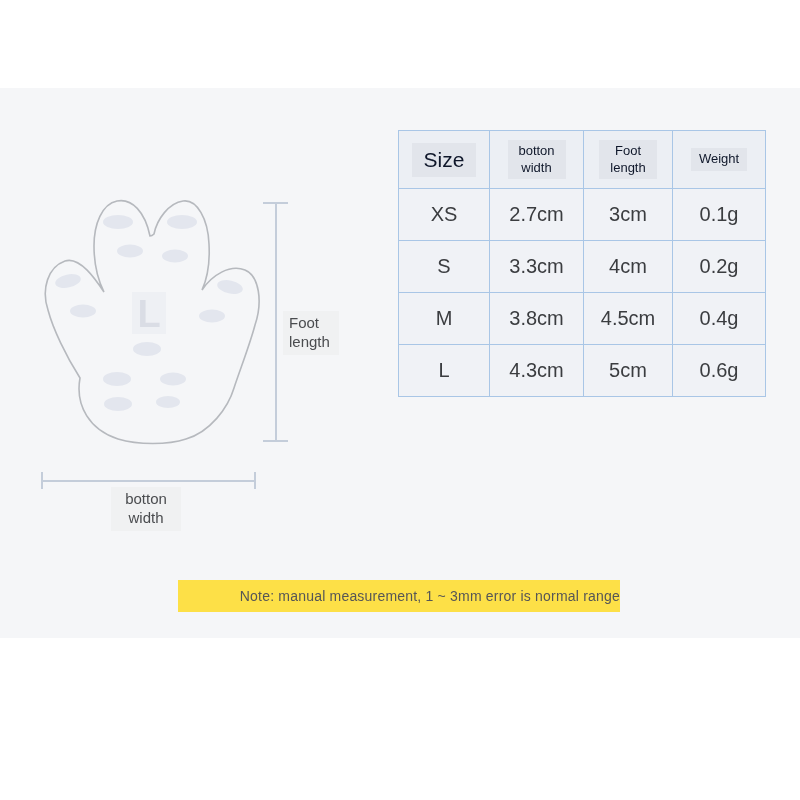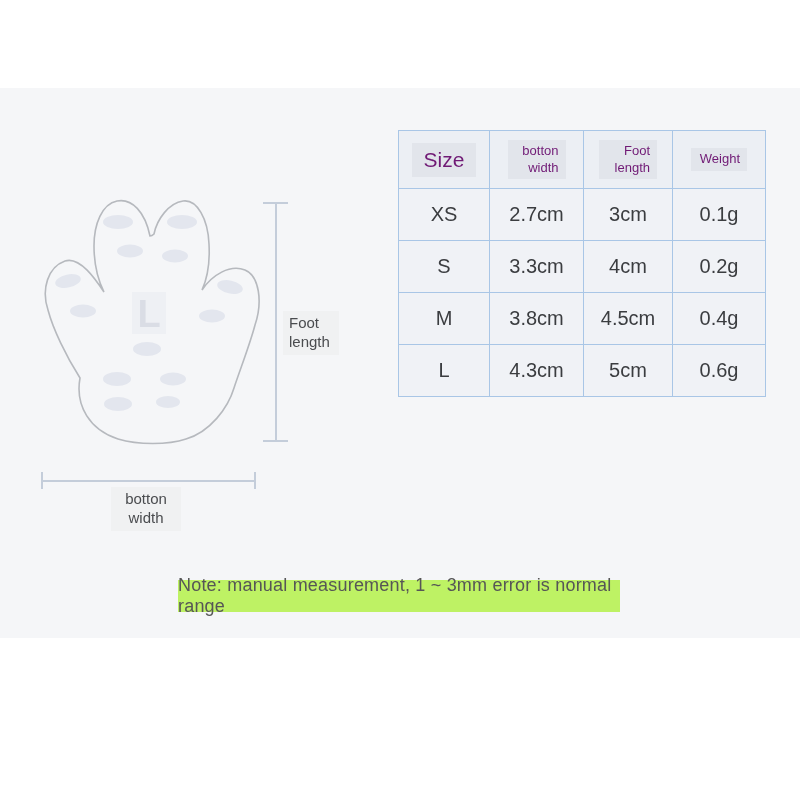--- a/index.html
+++ b/index.html
@@ -40,34 +40,34 @@
     color: #3b3d40; font-weight: normal;
   }
   .size-chart th { height: 58px; background: #eceff4; }
   .size-chart td { height: 52px; font-size: 20px; }
   .col-size  { width: 91px; }
   .col-bw    { width: 94px; }
   .col-fl    { width: 89px; }
   .col-wt    { width: 93px; }
 
   .hdr-box {
-    display: inline-block; background: #e2e5eb; color: #701a75;
-    padding: 3px 7px; text-align: right;
+    display: inline-block; background: #e2e5eb; color: #0f172a;
+    padding: 3px 7px; text-align: center;
   }
   .hdr-size { font-size: 21px; padding: 5px 12px; }
   .hdr-small { font-size: 13px; line-height: 1.25; width: 58px; }
   .hdr-break { word-break: break-all; width: 56px; }
 
   .cell-size-val { font-size: 19px; }
 
   
   .note-bar {
     position: absolute; left: 178px; top: 580px; width: 442px; height: 32px;
-    background: #bef264; color: #565656; font-size: 18px;
-    display: flex; align-items: center; justify-content: flex-start;
+    background: #fde047; color: #565656; font-size: 14px;
+    display: flex; align-items: center; justify-content: flex-end;
     letter-spacing: 0.2px;
   }
 </style>
 </head>
 <body>
 
 <div id="stage">
 
   <div class="band"></div>
 

